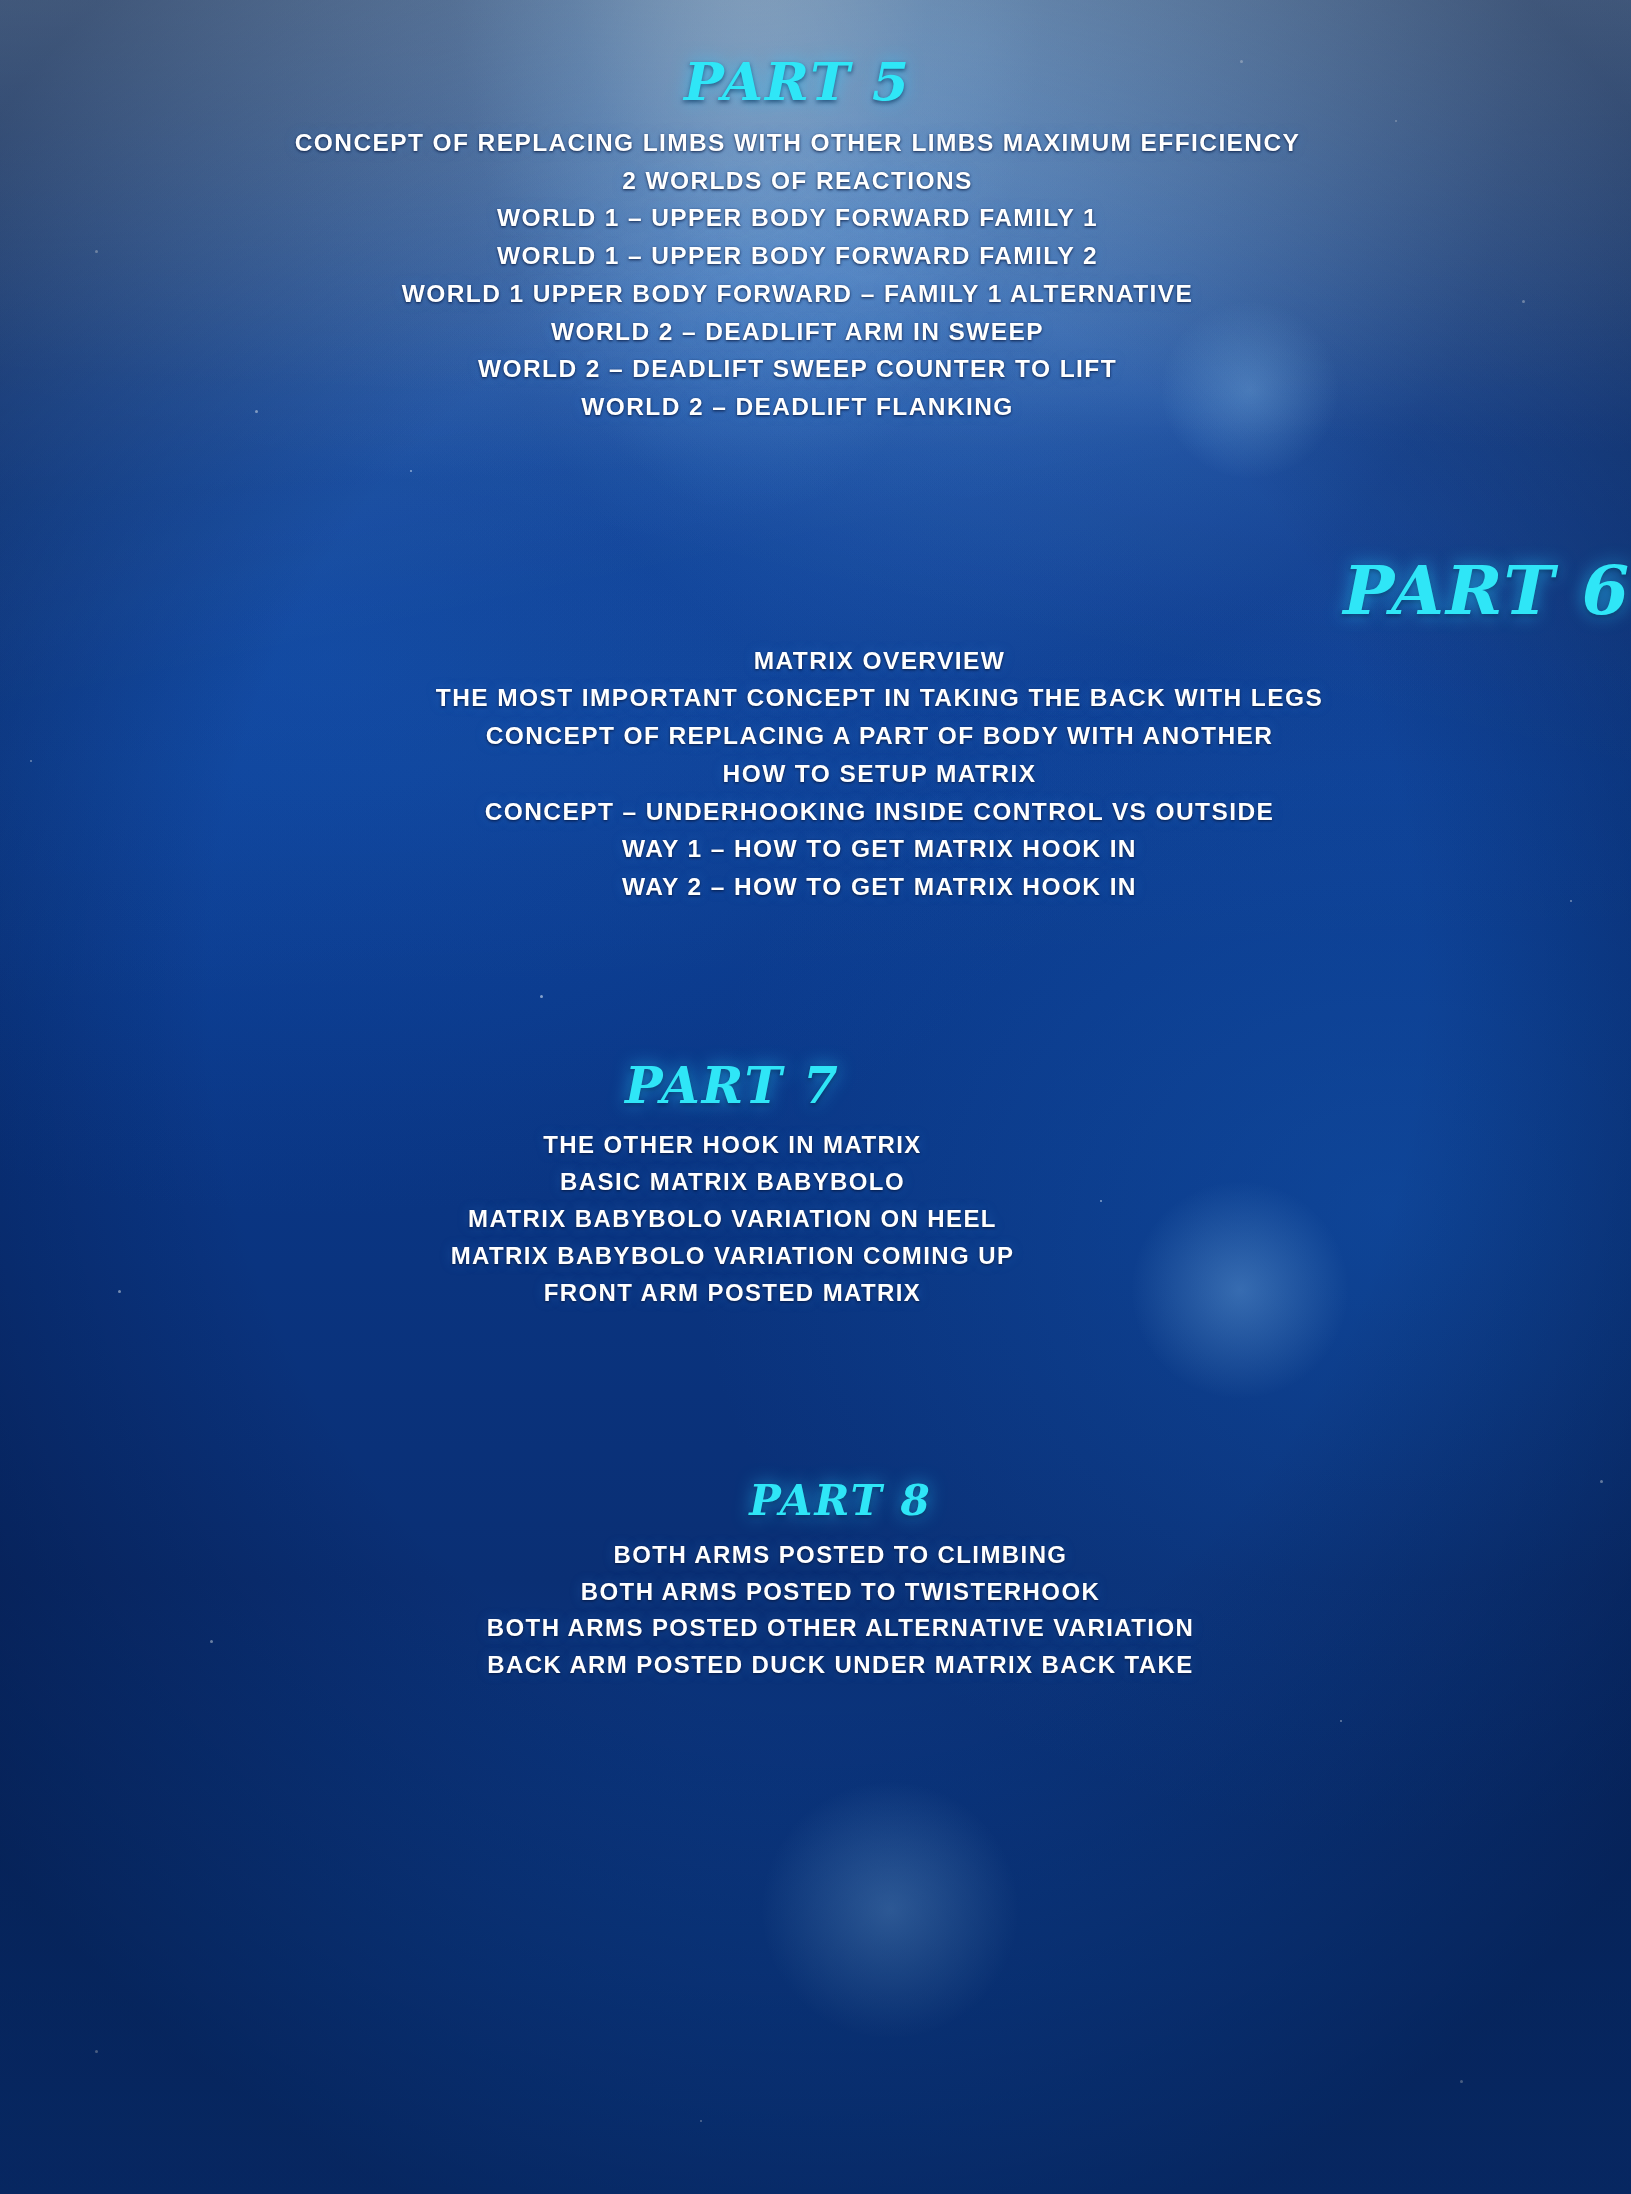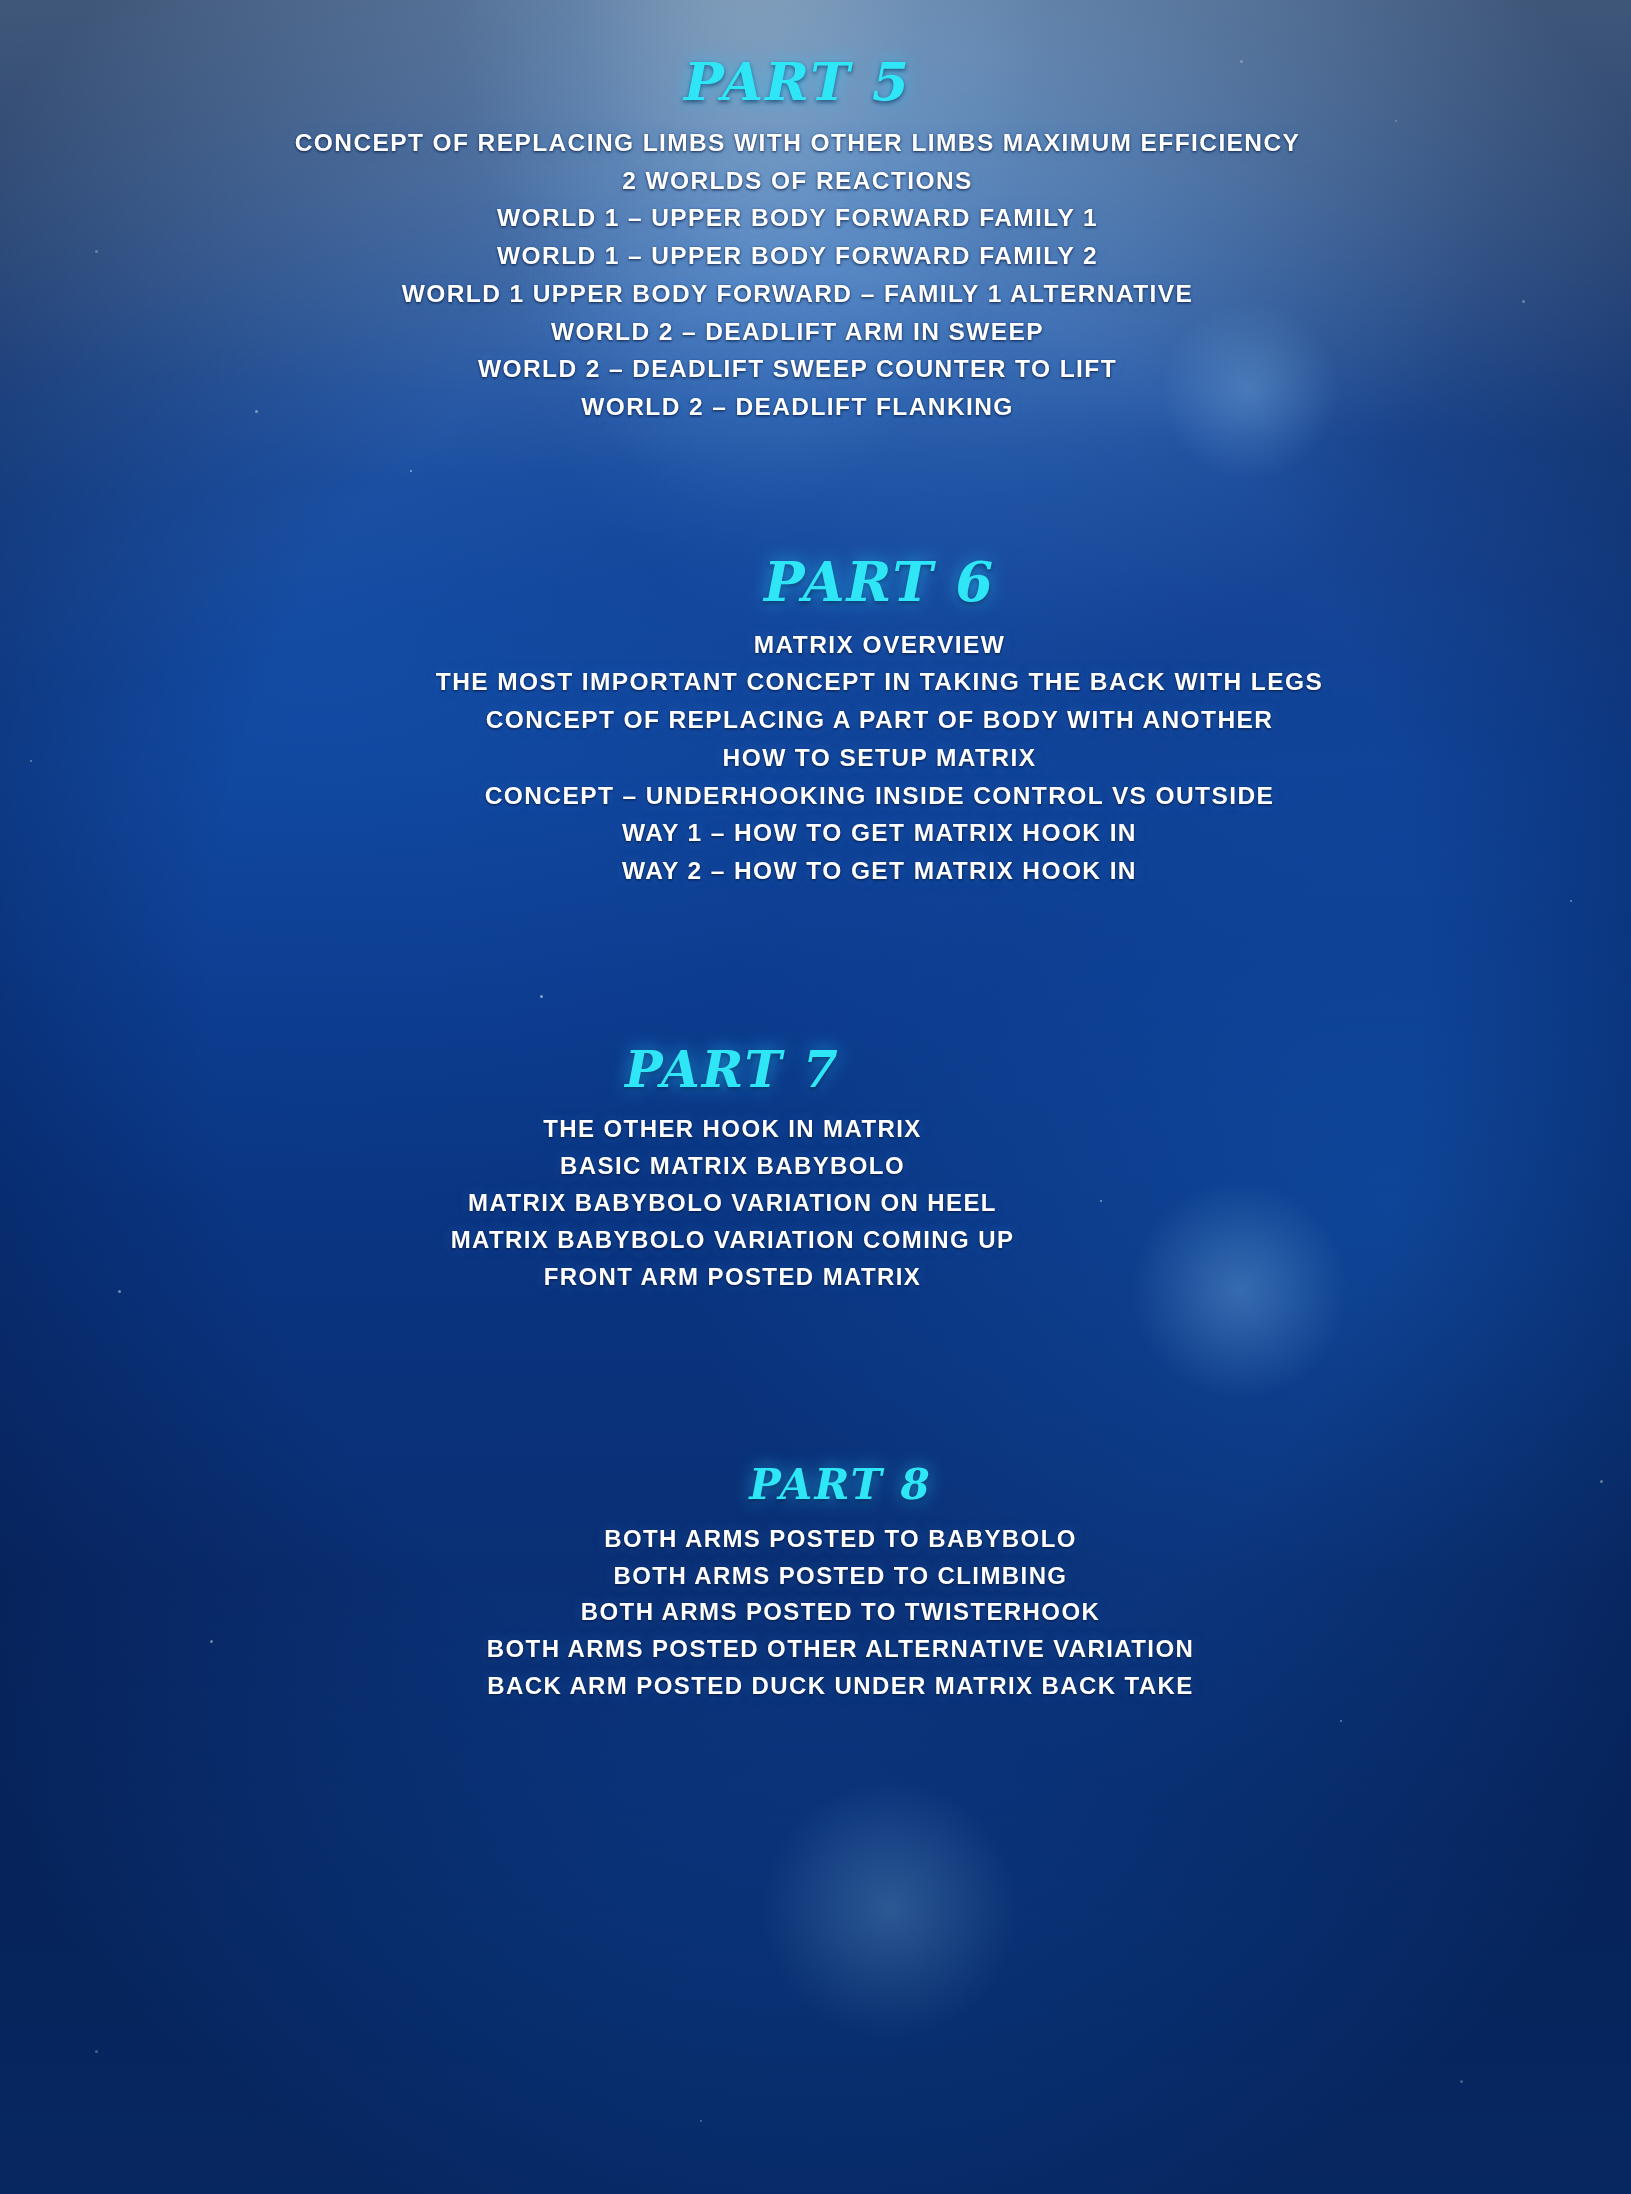--- a/index.html
+++ b/index.html
@@ -98,21 +98,21 @@
     text-shadow: 0 1px 3px rgba(0,15,50,.85), 0 0 12px rgba(60,140,230,.35);
     white-space: nowrap;
   }
 
   
   #part5 { margin-left: -36px; }
   #part6 { margin-left: 128px; margin-top: 124px; }
   #part7 { margin-left: -166px; margin-top: 150px; }
   #part8 { margin-left: 50px; margin-top: 164px; }
 
-  #part6 .part-title { font-size: 54px; }
+  #part6 .part-title { font-size: 68px; text-align: right; }
   #part7 .part-title { font-size: 50px; }
   #part8 .part-title { font-size: 42px; }
 
   #part7 .item { font-size: 24px; }
   #part8 .item { font-size: 24px; }
 </style>
 </head>
 <body>
 
 <div class="page">
@@ -170,21 +170,20 @@
       <div class="part-title">PART 7</div>
       <div class="item">THE OTHER HOOK IN MATRIX</div>
       <div class="item">BASIC MATRIX BABYBOLO</div>
       <div class="item">MATRIX BABYBOLO VARIATION ON HEEL</div>
       <div class="item">MATRIX BABYBOLO VARIATION COMING UP</div>
       <div class="item">FRONT ARM POSTED MATRIX</div>
     </section>
 
     <section class="part" id="part8">
       <div class="part-title">PART 8</div>
-      <div class="item">BOTH ARMS POSTED TO BABYBOLO</div>
       <div class="item">BOTH ARMS POSTED TO CLIMBING</div>
       <div class="item">BOTH ARMS POSTED TO TWISTERHOOK</div>
       <div class="item">BOTH ARMS POSTED OTHER ALTERNATIVE VARIATION</div>
       <div class="item">BACK ARM POSTED DUCK UNDER MATRIX BACK TAKE</div>
     </section>
 
   </div>
 
   <div class="vignette"></div>
 </div>

